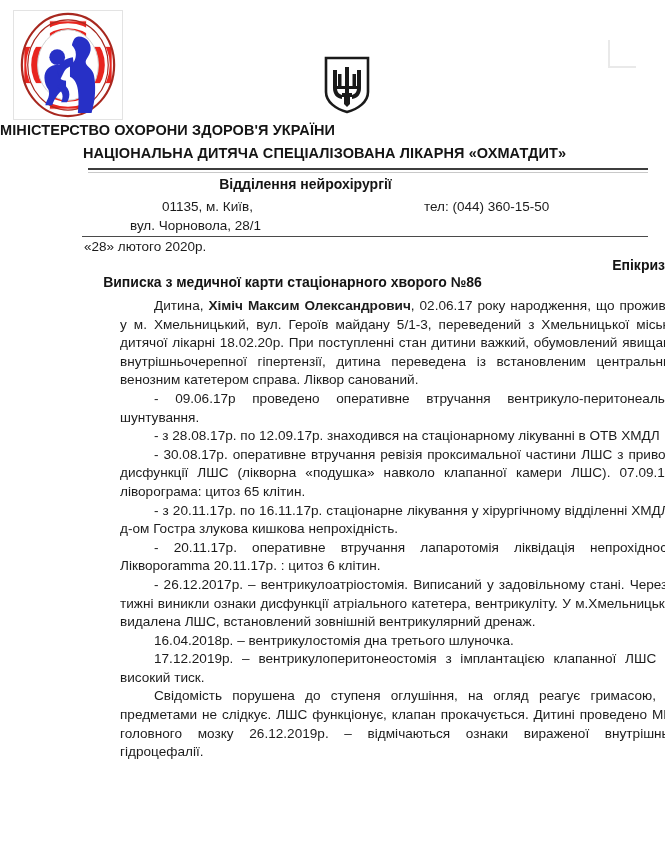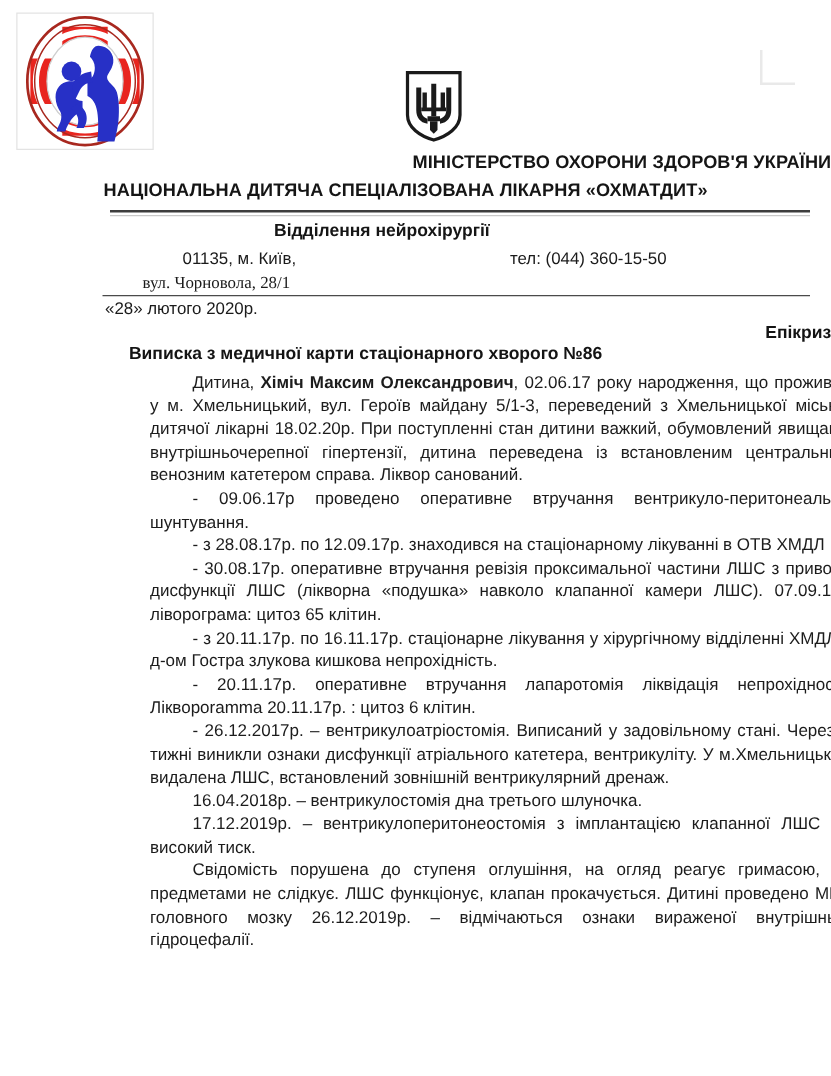--- a/index.html
+++ b/index.html
@@ -31,21 +31,21 @@
 
   
   .emblem{
     position:absolute;left:324px;top:56px;width:46px;height:58px;
   }
   .emblem svg{display:block;width:100%;height:100%;}
 
   
   .ministry{
     position:absolute;left:0;top:122px;width:665px;
-    text-align:right;
+    text-align:left;
     font-size:14.5px;font-weight:700;letter-spacing:.1px;
     color:#151515;
   }
   .hospital{
     position:absolute;left:0;top:145px;width:649px;
     text-align:center;
     font-size:14.5px;font-weight:700;letter-spacing:.1px;
     color:#151515;
   }
   .rule-top{
@@ -55,27 +55,27 @@
   .rule-top::after{
     content:"";position:absolute;left:0;top:2px;width:560px;height:0;
     border-top:1px solid #c9c9c9;
   }
 
   .dept{
     position:absolute;left:0;top:176px;width:611px;
     text-align:center;font-size:14px;font-weight:700;color:#151515;
   }
   .contact{
-    position:absolute;left:72px;top:199px;width:560px;
+    position:absolute;left:88px;top:199px;width:560px;
     font-size:13.5px;color:#1b1b1b;
   }
   .contact .row{position:relative;height:19px;}
   .contact .city{position:absolute;left:74px;top:0;}
   .contact .phone{position:absolute;left:336px;top:0;}
-  .contact .street{position:absolute;left:42px;top:0;font-family:Liberation Serif, serif;}
+  .contact .street{position:absolute;left:42px;top:0;}
 
   .rule-bottom{
     position:absolute;left:82px;top:236px;width:566px;height:0;
     border-top:1px solid #4a4a4a;
   }
 
   .docdate{
     position:absolute;left:84px;top:239px;
     font-size:13.5px;color:#1b1b1b;
   }

